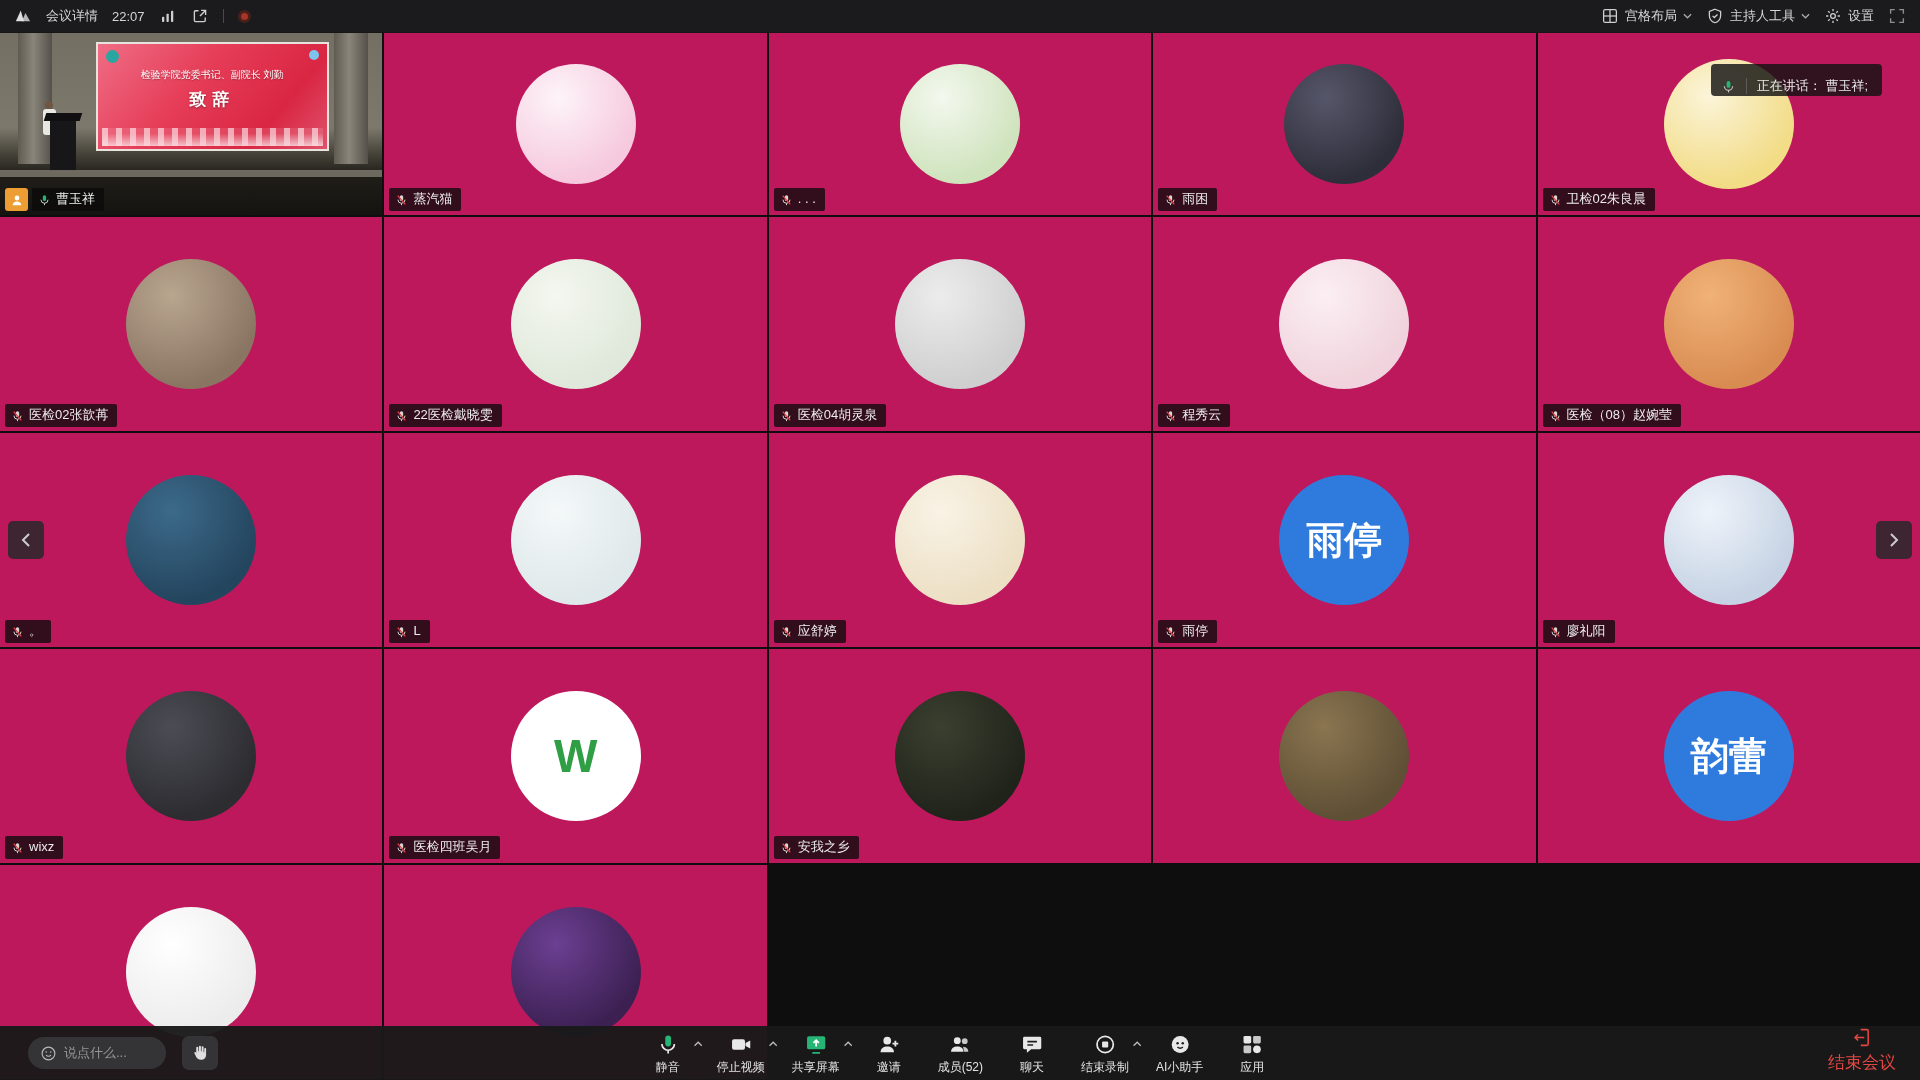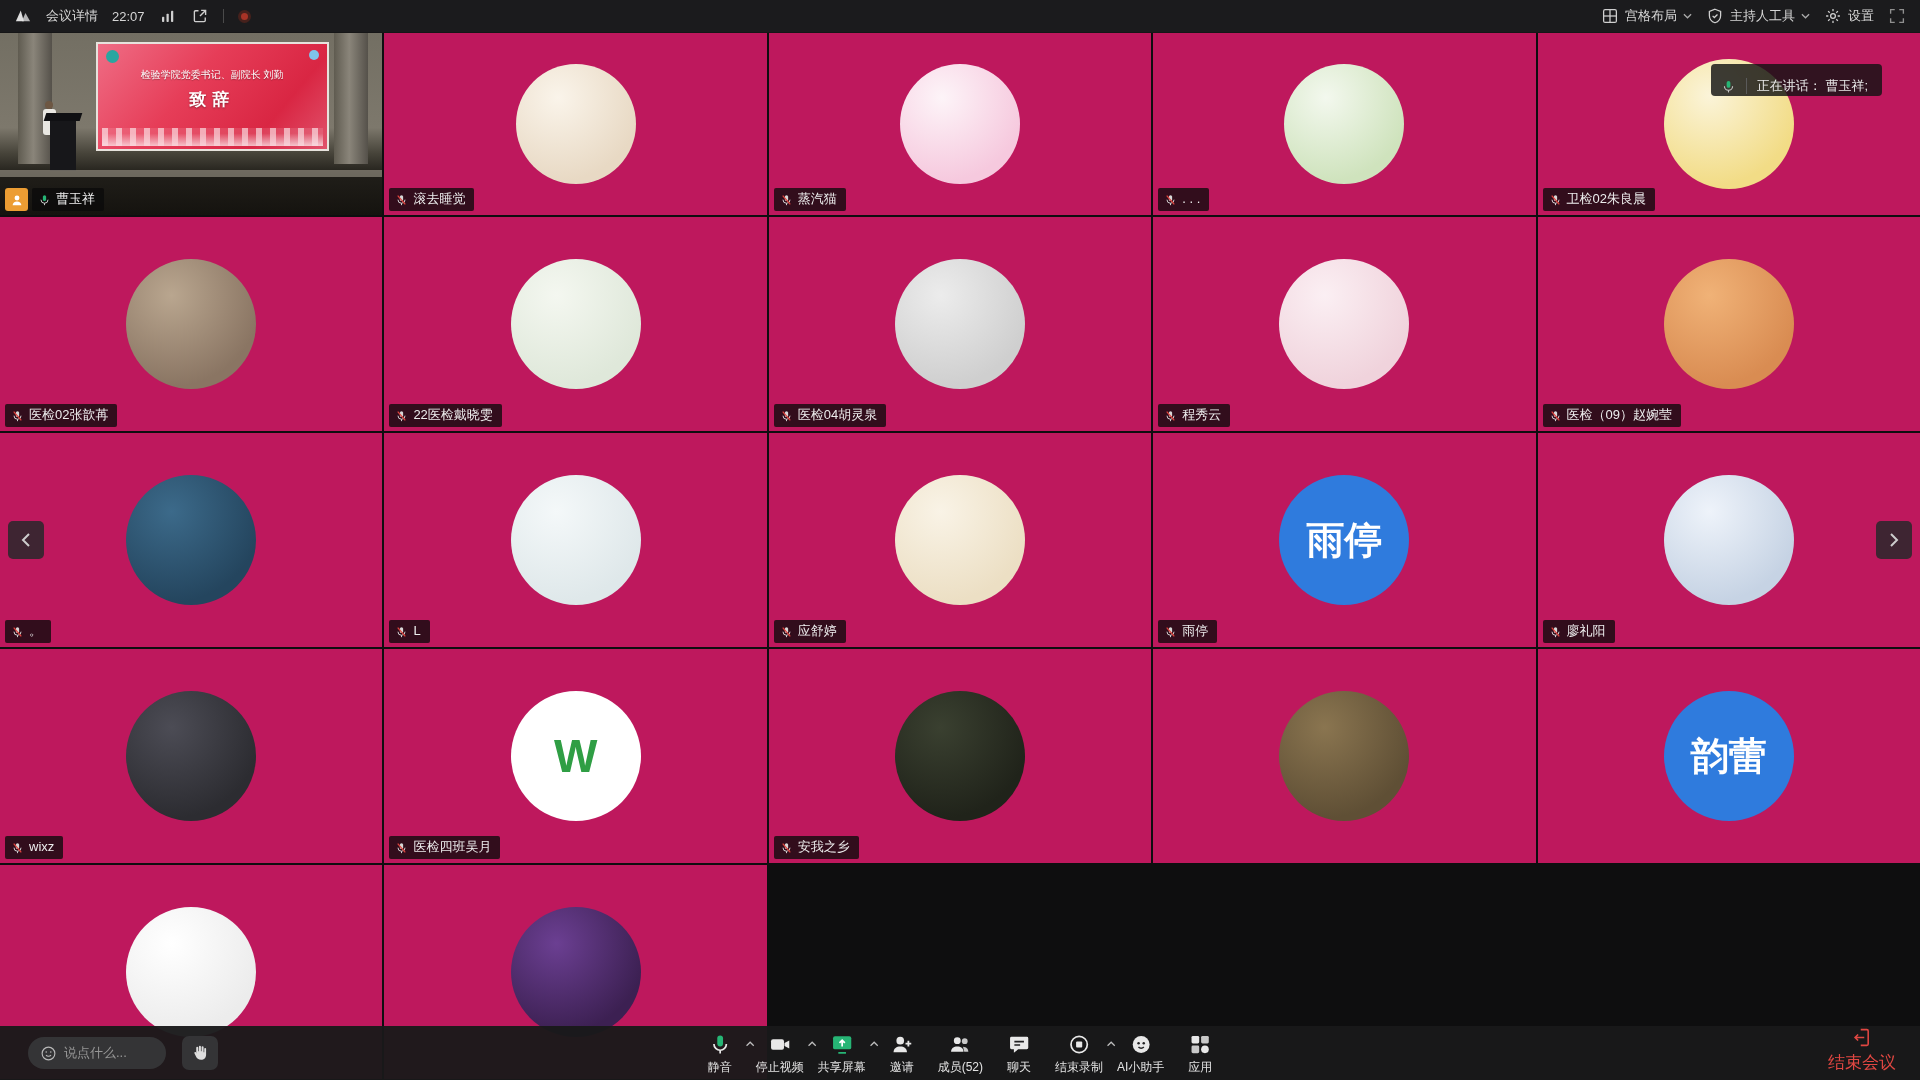--- a/index.html
+++ b/index.html
@@ -95,21 +95,21 @@
   .chat-pill { position:absolute; left:28px; bottom:11px; height:32px; width:138px;
     background:#343436; border-radius:17px; display:flex; align-items:center;
     gap:7px; padding:15px 12px; color:#9b9b9b; }
   .chat-pill .smile svg { width:17px; height:17px; color:#b9b9b9; }
   .chat-pill .ph { font-size:13px; color:#969696; white-space:nowrap; }
   .hand-btn { position:absolute; left:182px; bottom:10px; width:36px; height:34px;
     background:#343436; border-radius:7px; display:flex; align-items:center;
     justify-content:center; color:#dedede; }
   .hand-btn svg { width:20px; height:20px; }
   .tools { position:absolute; left:50%; transform:translateX(-50%); bottom:4px;
-    display:flex; align-items:center; gap:14px; }
+    display:flex; align-items:center; gap:27px; }
   .tool { display:flex; flex-direction:column; align-items:center; gap:3px;
     min-width:44px; cursor:pointer; position:relative; }
   .tool .t-ic { height:24px; display:flex; align-items:center; }
   .tool .t-ic svg { width:23px; height:23px; }
   .tool .t-lb { font-size:12px; color:#e3e3e3; white-space:nowrap; }
   .tool .t-chev { position:absolute; right:-13px; top:9px; color:#bdbdbd; }
   .tool .t-chev svg { width:9px; height:6px; }
   .end-btn { position:absolute; right:24px; bottom:6px; display:flex;
     flex-direction:column; align-items:center; gap:3px; cursor:pointer; }
   .end-btn .t-ic svg { width:21px; height:21px; }
@@ -221,36 +221,20 @@
               <rect x="9" y="3" width="6" height="11" rx="3" fill="#26b575"></rect>
               <path d="M5.5 11.5a6.5 6.5 0 0 0 13 0" stroke="#cfcfcf" stroke-width="1.8" fill="none"></path>
               <line x1="12" y1="18" x2="12" y2="21.5" stroke="#cfcfcf" stroke-width="1.8"></line>
             </svg>
           </span>
           <span>曹玉祥</span>
         </span>
       </div>
     </div>
     <div class="tile">
-      <div class="avatar" style="height: 120px; width: 120px; background: radial-gradient(circle at 35% 28%, rgb(250, 244, 234), rgb(232, 217, 196) 72%);"></div>
-      <div class="name-row">
-        <span class="name-chip">
-          <span class="mic12">
-            <svg viewBox="0 0 24 24">
-              <rect x="9" y="3" width="6" height="11" rx="3" fill="#d8d8d8"></rect>
-              <path d="M5.5 11.5a6.5 6.5 0 0 0 13 0" stroke="#d8d8d8" stroke-width="1.8" fill="none"></path>
-              <line x1="12" y1="18" x2="12" y2="21.5" stroke="#d8d8d8" stroke-width="1.8"></line>
-              <line x1="5" y1="4" x2="19" y2="20" stroke="#e0443e" stroke-width="2.4"></line>
-            </svg>
-          </span>
-          <span>滚去睡觉</span>
-        </span>
-      </div>
-    </div>
-    <div class="tile">
       <div class="avatar" style="height: 120px; width: 120px; background: radial-gradient(circle at 35% 28%, rgb(253, 244, 248), rgb(246, 201, 222) 72%);"></div>
       <div class="name-row">
         <span class="name-chip">
           <span class="mic12">
             <svg viewBox="0 0 24 24">
               <rect x="9" y="3" width="6" height="11" rx="3" fill="#d8d8d8"></rect>
               <path d="M5.5 11.5a6.5 6.5 0 0 0 13 0" stroke="#d8d8d8" stroke-width="1.8" fill="none"></path>
               <line x1="12" y1="18" x2="12" y2="21.5" stroke="#d8d8d8" stroke-width="1.8"></line>
               <line x1="5" y1="4" x2="19" y2="20" stroke="#e0443e" stroke-width="2.4"></line>
             </svg>
@@ -269,20 +253,36 @@
               <path d="M5.5 11.5a6.5 6.5 0 0 0 13 0" stroke="#d8d8d8" stroke-width="1.8" fill="none"></path>
               <line x1="12" y1="18" x2="12" y2="21.5" stroke="#d8d8d8" stroke-width="1.8"></line>
               <line x1="5" y1="4" x2="19" y2="20" stroke="#e0443e" stroke-width="2.4"></line>
             </svg>
           </span>
           <span>. . .</span>
         </span>
       </div>
     </div>
     <div class="tile">
+      <div class="avatar" style="height: 120px; width: 120px; background: radial-gradient(circle at 35% 28%, rgb(86, 86, 106), rgb(46, 46, 58) 72%);"></div>
+      <div class="name-row">
+        <span class="name-chip">
+          <span class="mic12">
+            <svg viewBox="0 0 24 24">
+              <rect x="9" y="3" width="6" height="11" rx="3" fill="#d8d8d8"></rect>
+              <path d="M5.5 11.5a6.5 6.5 0 0 0 13 0" stroke="#d8d8d8" stroke-width="1.8" fill="none"></path>
+              <line x1="12" y1="18" x2="12" y2="21.5" stroke="#d8d8d8" stroke-width="1.8"></line>
+              <line x1="5" y1="4" x2="19" y2="20" stroke="#e0443e" stroke-width="2.4"></line>
+            </svg>
+          </span>
+          <span>雨困</span>
+        </span>
+      </div>
+    </div>
+    <div class="tile">
       <div class="avatar" style="height: 130px; width: 130px; background: radial-gradient(circle at 35% 28%, rgb(251, 244, 217), rgb(242, 220, 134) 72%);"></div>
       <div class="name-row">
         <span class="name-chip">
           <span class="mic12">
             <svg viewBox="0 0 24 24">
               <rect x="9" y="3" width="6" height="11" rx="3" fill="#d8d8d8"></rect>
               <path d="M5.5 11.5a6.5 6.5 0 0 0 13 0" stroke="#d8d8d8" stroke-width="1.8" fill="none"></path>
               <line x1="12" y1="18" x2="12" y2="21.5" stroke="#d8d8d8" stroke-width="1.8"></line>
               <line x1="5" y1="4" x2="19" y2="20" stroke="#e0443e" stroke-width="2.4"></line>
             </svg>
@@ -360,21 +360,21 @@
       <div class="name-row">
         <span class="name-chip">
           <span class="mic12">
             <svg viewBox="0 0 24 24">
               <rect x="9" y="3" width="6" height="11" rx="3" fill="#d8d8d8"></rect>
               <path d="M5.5 11.5a6.5 6.5 0 0 0 13 0" stroke="#d8d8d8" stroke-width="1.8" fill="none"></path>
               <line x1="12" y1="18" x2="12" y2="21.5" stroke="#d8d8d8" stroke-width="1.8"></line>
               <line x1="5" y1="4" x2="19" y2="20" stroke="#e0443e" stroke-width="2.4"></line>
             </svg>
           </span>
-          <span>医检（09）赵婉莹</span>
+          <span>医检（08）赵婉莹</span>
         </span>
       </div>
     </div>
     <div class="tile">
       <div class="avatar" style="height: 130px; width: 130px; background: radial-gradient(circle at 35% 28%, rgb(60, 106, 138), rgb(36, 69, 94) 72%);"></div>
       <div class="name-row">
         <span class="name-chip">
           <span class="mic12">
             <svg viewBox="0 0 24 24">
               <rect x="9" y="3" width="6" height="11" rx="3" fill="#d8d8d8"></rect>

